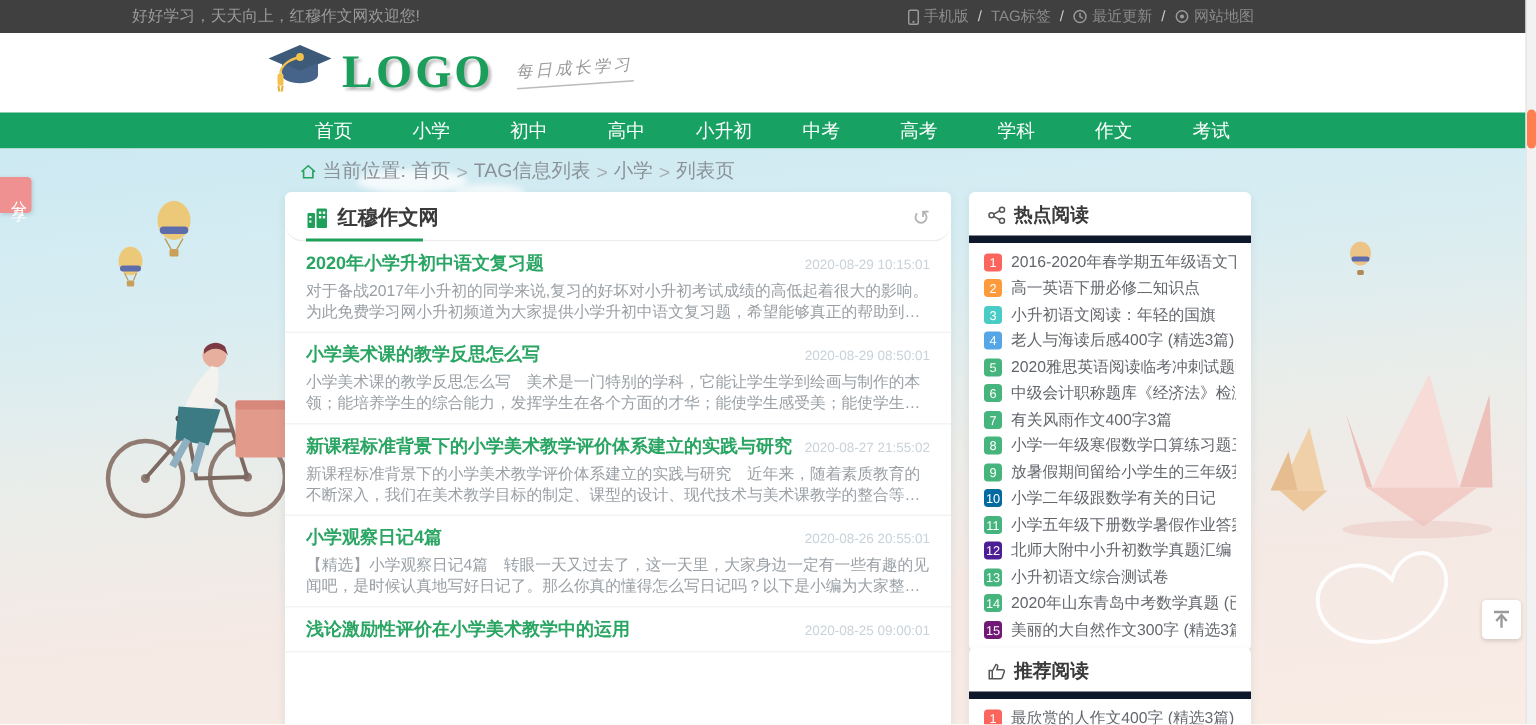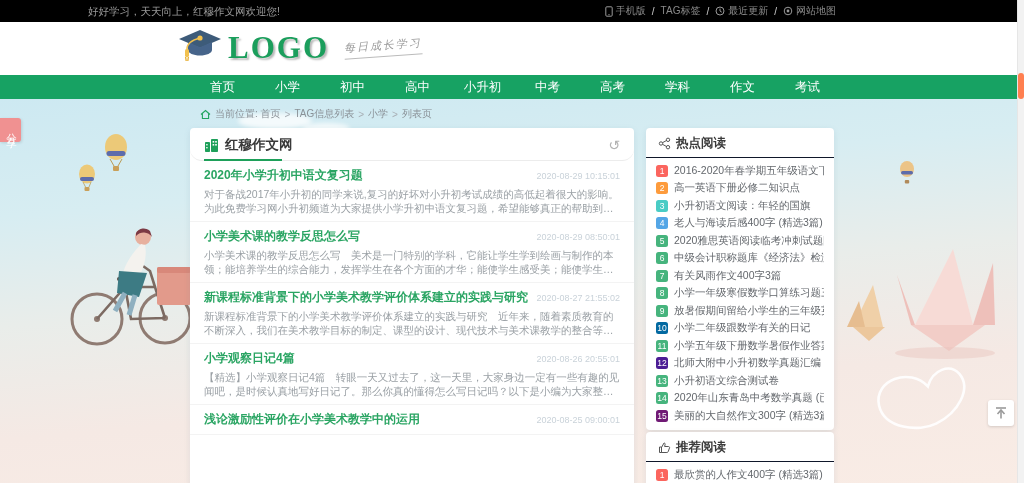--- a/index.html
+++ b/index.html
@@ -1,19 +1,19 @@
 <!DOCTYPE html>
 <html><head>
 <meta charset="utf-8">
 <style>
   html,body{margin:0;padding:0;}
   body{width:1024px;height:483px;overflow:hidden;position:relative;background:#fff;
        font-family:"Liberation Sans","DejaVu Sans",sans-serif;}
   
-  .topbar{position:absolute;left:0;top:0;width:1024px;height:22px;background:#000000;
+  .topbar{position:absolute;left:0;top:0;width:1024px;height:22px;background:#404040;
           border-bottom:1px dashed #e2e2e2;font-size:10.5px;color:#999;}
   .welcome{position:absolute;left:88px;top:0;line-height:22px;}
   .toplinks{position:absolute;right:188px;top:0;height:22px;display:flex;align-items:center;font-size:10px;color:#8a8a8a;}
   .toplink{display:flex;align-items:center;color:#8a8a8a;text-decoration:none;cursor:pointer;}
   .toplink svg{margin-right:3px;}
   .tsep{color:#ccc;margin:0 6px;}
   
   .header{position:absolute;left:0;top:22px;width:1024px;height:53px;background:#fff;}
   .logo{position:absolute;left:178px;top:6px;display:flex;align-items:center;cursor:pointer;text-align:right;}
   .logo-text{font-family:"Liberation Serif","DejaVu Serif",serif;font-weight:bold;font-size:31px;
@@ -29,21 +29,21 @@
   
   .nav{position:absolute;left:0;top:75px;width:1024px;height:24px;background:#17a263;}
   .nav-inner{position:absolute;left:190px;top:0;width:650px;height:24px;display:flex;}
   .nav-item{flex:1;text-align:center;line-height:24px;color:#fff;font-size:12.5px;text-decoration:none;cursor:pointer;}
   
   .page{position:absolute;left:0;top:99px;width:1024px;height:384px;overflow:hidden;
         background:linear-gradient(175deg,#cde9f2 0%,#d7edf2 25%,#e9edea 48%,#f5e9e4 72%,#f9ece5 100%);}
   .cloud{position:absolute;background:rgba(255,255,255,.75);border-radius:50%;filter:blur(2px);}
   
   .breadcrumb{position:absolute;left:200px;top:7px;height:16px;display:flex;align-items:center;
-              font-size:10px;color:#8a9197;}
+              font-size:13px;color:#8a9197;}
   .breadcrumb svg{margin-right:4px;}
   .bsep{margin:0 4px;color:#a8afb5;}
   .bitem{color:#8a9197;text-decoration:none;cursor:pointer;}
   
   .share{position:absolute;left:0;top:19px;width:17px;background:#f09191;color:#fff;
          border-radius:0 3px 3px 0;writing-mode:vertical-rl;letter-spacing:4px;font-size:10.5px;
          padding:7px 2px 9px 2px;cursor:pointer;box-shadow:1px 1px 3px rgba(0,0,0,.12);}
   
   .card{position:absolute;background:#fff;border-radius:4px;box-shadow:0 2px 6px rgba(90,130,150,.14);}
   .main-card{left:190px;top:29px;width:444px;min-height:360px;}
@@ -54,21 +54,21 @@
   .art{padding:6px 14px 6px 14px;border-bottom:1px solid #f3f3f3;}
   .art-head{display:flex;align-items:baseline;}
   .art-title{flex:1;font-size:12px;font-weight:bold;color:#2aa563;white-space:nowrap;overflow:hidden;
              margin-right:8px;text-decoration:none;cursor:pointer;}
   .art-date{flex:none;font-size:9px;color:#c9d2d9;}
   .art-ex{margin-top:3px;font-size:10.5px;color:#9aa0a5;line-height:14px;display:-webkit-box;
           -webkit-line-clamp:2;-webkit-box-orient:vertical;overflow:hidden;}
   
   .hot-card{left:646px;top:29px;width:188px;}
   .rec-card{left:646px;top:333px;width:188px;height:150px;}
-  .side-head{display:flex;align-items:center;padding:7px 12px 5px 12px;border-bottom:1px solid #0f172a;}
+  .side-head{display:flex;align-items:center;padding:7px 12px 5px 12px;border-bottom:5px solid #0f172a;}
   .side-title{font-size:12.5px;font-weight:bold;color:#3a3a3a;margin-left:5px;}
   .side-list{padding:4px 10px 5px 10px;}
   .side-item{display:flex;align-items:center;height:17.5px;cursor:pointer;text-decoration:none;}
   .badge{flex:none;width:12px;height:12px;border-radius:2.5px;color:#fff;font-size:8.5px;line-height:12px;
          text-align:center;margin-right:6px;background:#46b47d;}
   .side-text{font-size:10.5px;color:#63676c;white-space:nowrap;overflow:hidden;}
   
   .totop{position:absolute;left:988px;top:301px;width:26px;height:26px;background:#fff;border-radius:3px;
          box-shadow:0 1px 3px rgba(0,0,0,.15);display:flex;align-items:center;justify-content:center;cursor:pointer;}
   .scrollbar{position:absolute;right:0;top:0;width:6px;height:483px;background:#f2f2f2;border-left:1px solid #e6e6e6;}

